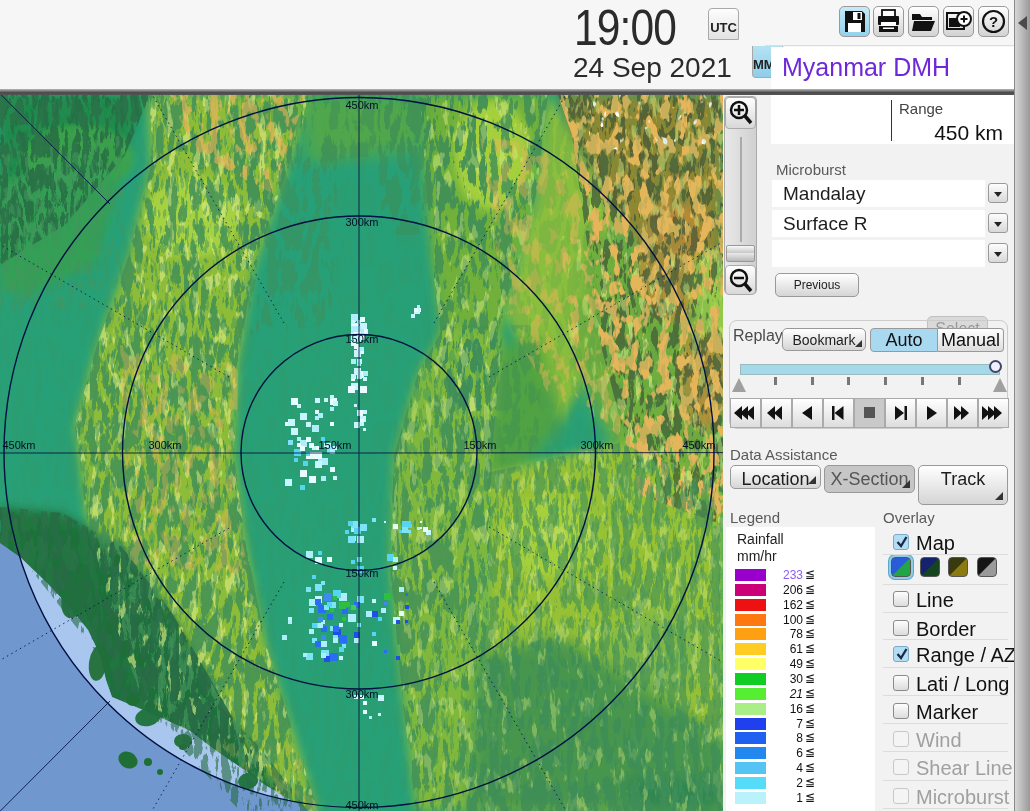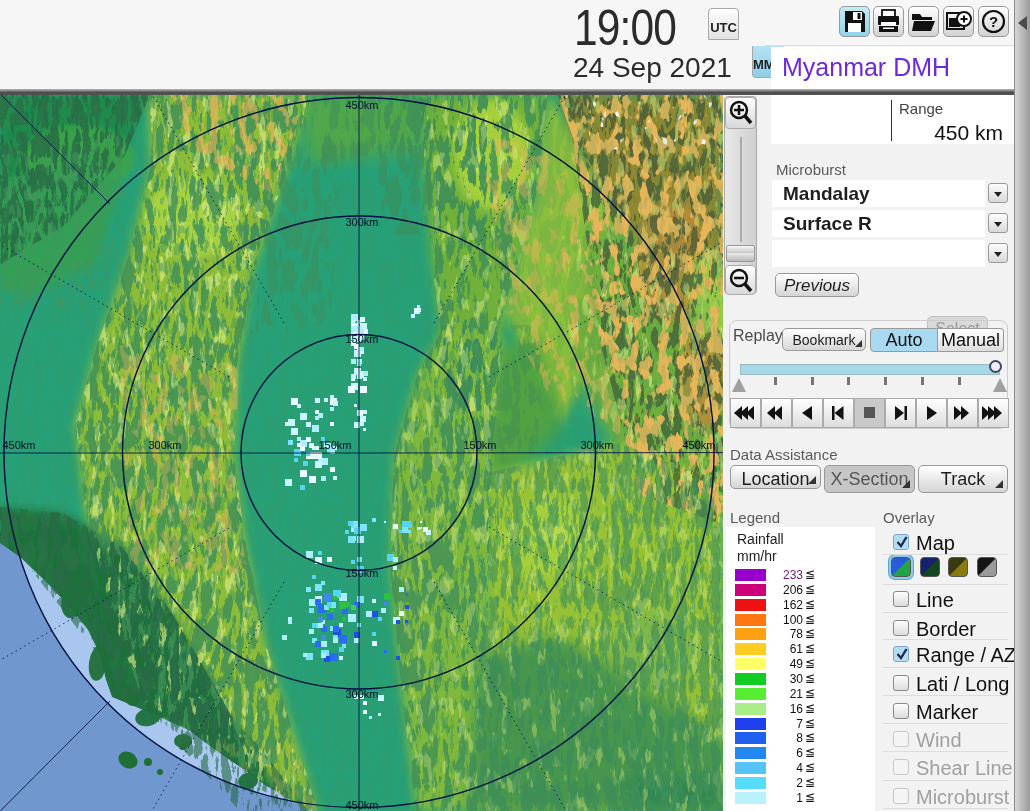--- a/index.html
+++ b/index.html
@@ -21,21 +21,21 @@
 #maparea { position:absolute; left:0; top:95px; width:723px; height:716px; overflow:hidden; }
 #panel { position:absolute; left:723px; top:95px; width:291px; height:716px; background:#f2f2f2; }
 #scroll { position:absolute; left:1014px; top:0; width:16px; height:811px; background:linear-gradient(90deg,#d6d6d6,#9a9a9a); border-left:1px solid #8a8a8a; }
 #scroll .arr { position:absolute; left:3px; top:16px; width:0; height:0; border-top:7px solid transparent; border-bottom:7px solid transparent; border-right:9px solid #4a4a4a; }
 
 #zoomctl { position:absolute; left:1px; top:1px; width:33px; height:198px; background:linear-gradient(90deg,#e8e8e8,#d0d0d0); border:1px solid #aaa; border-radius:4px; }
 .zbtn { position:absolute; left:0px; width:31px; height:32px; background:linear-gradient(#ffffff,#d8d8d8); border:1px solid #aaa; border-radius:4px; }
 
 .whitebox { position:absolute; background:#fff; }
 .plabel { position:absolute; font-size:15px; color:#5a5a5a; }
-.ddtext { position:absolute; font-size:19px; color:#1e1e1e;font-weight:bold; }
+.ddtext { position:absolute; font-size:19px; color:#1e1e1e; }
 .ddbtn { position:absolute; width:20px; height:20px; border:1px solid #999; border-radius:3px; background:linear-gradient(#fdfdfd,#d8d8d8); }
 .ddbtn:after { content:""; position:absolute; left:5px; top:8px; border-left:4px solid transparent; border-right:4px solid transparent; border-top:5px solid #222; }
 .btn { position:absolute; border:1px solid #999; border-radius:5px; background:linear-gradient(#ffffff,#d5d5d5); text-align:center; color:#1e1e1e; }
 .btn.pressed { background:#c6c6c6; color:#555; }
 .btn.disabled { background:#d9d9d9; border-color:#c0c0c0; color:#9a9a9a; }
 .cnr2 { position:absolute; right:4px; bottom:4px; width:0; height:0; border-left:8px solid transparent; border-bottom:8px solid #333; }
 .chk { position:absolute; width:16px; height:16px; border:1px solid #8a8a8a; border-radius:3px; background:linear-gradient(#fdfdfd,#dcdcdc); }
 .chk.on { background:#b4dcf2; border-color:#7aaac8; }
 .chk.dis { background:#f4f4f4; border-color:#c8c8c8; }
 .chk.on svg { position:absolute; left:0px; top:-1px; }
@@ -658,21 +658,21 @@
     <div style="position:absolute; left:168px; top:26px; width:112px; font-size:21px; color:#111; text-align:right;">450 km</div>
     <div class="plabel" style="left:53px; top:66px;">Microburst</div>
     <div class="whitebox" style="left:49px; top:85px; width:213px; height:27px;"></div>
     <div class="ddtext" style="left:60px; top:88px;">Mandalay</div>
     <div class="ddbtn" style="left:265px; top:88px;"></div>
     <div class="whitebox" style="left:49px; top:115px; width:213px; height:27px;"></div>
     <div class="ddtext" style="left:60px; top:118px;">Surface R</div>
     <div class="ddbtn" style="left:265px; top:118px;"></div>
     <div class="whitebox" style="left:49px; top:145px; width:213px; height:27px;"></div>
     <div class="ddbtn" style="left:265px; top:148px;"></div>
-    <div class="btn" style="left:52px; top:178px; width:84px; height:24px; font-size:17px; line-height:23px;font-style:italic;">Previous</div>
+    <div class="btn" style="left:52px; top:178px; width:84px; height:24px; font-size:12px; line-height:23px;">Previous</div>
     <div class="btn disabled" style="left:204px; top:178px; width:61px; height:24px; font-size:16px; line-height:23px;margin-top:43px;">Select</div>
 
     <div style="position:absolute; left:6px; top:225px; width:279px; height:109px; border:1px solid #ccc; border-radius:8px;"></div>
     <div style="position:absolute; left:10px; top:232px; font-size:16px; color:#4a4a4a;">Replay</div>
     <div class="btn" style="left:59px; top:233px; width:84px; height:23px; font-size:14px; line-height:22px;">Bookmark<div class="cnr2" style="border-bottom-width:7px; border-left-width:7px; right:3px; bottom:3px;"></div></div>
     <div style="position:absolute; left:147px; top:233px; width:68px; height:24px; background:#a9d9f0; border:1px solid #999; border-radius:4px 0 0 4px; text-align:center; font-size:18px; color:#111; line-height:23px;">Auto</div>
     <div style="position:absolute; left:215px; top:233px; width:66px; height:24px; background:linear-gradient(#fff,#ddd); border:1px solid #999; border-left:none; border-radius:0 4px 4px 0; text-align:center; font-size:18px; color:#111; line-height:23px;">Manual</div>
     <div style="position:absolute; left:17px; top:269px; width:260px; height:11px; background:#a5d9ea; border:1px solid #9bb;"></div>
     <div style="position:absolute; left:266px; top:265px; width:13px; height:13px; background:#eef; border:2px solid #446; border-radius:50%;"></div>
 
@@ -717,29 +717,29 @@
         </svg></div>
     <div style="position:absolute; left:254.5px; top:303px; width:31px; height:30px; border:1px solid #aaa; background:linear-gradient(#fff,#ddd); text-align:center;"><svg width="29" height="28" viewBox="0 0 29 28" fill="#111">
           <polygon points="3,7 11,14.0 3,21"></polygon>
           <polygon points="9,7 17,14.0 9,21"></polygon>
           <polygon points="15,7 23,14.0 15,21"></polygon>
         </svg></div>
 
     <div class="plabel" style="left:7px; top:351px;">Data Assistance</div>
     <div class="btn" style="left:7px; top:370px; width:91px; height:24px; font-size:18px; line-height:27px;">Location<div class="cnr2"></div></div>
     <div class="btn pressed" style="left:101px; top:370px; width:91px; height:28px; font-size:18px; line-height:27px;">X-Section<div class="cnr2"></div></div>
-    <div class="btn" style="left:195px; top:370px; width:90px; height:28px; font-size:18px; line-height:27px;">Track<div class="cnr2"></div></div>
+    <div class="btn" style="left:195px; top:370px; width:90px; height:40px; font-size:18px; line-height:27px;">Track<div class="cnr2"></div></div>
 
     <div class="plabel" style="left:7px; top:414px;">Legend</div>
     <div class="plabel" style="left:160px; top:414px;">Overlay</div>
     <div class="whitebox" style="left:3px; top:432px; width:149px; height:285px;"></div>
     <div style="position:absolute; left:14px; top:436px; font-size:14px; color:#222;">Rainfall</div>
     <div style="position:absolute; left:14px; top:453px; font-size:14px; color:#222;">mm/hr</div>
     <div style="position:absolute; left:12px; top:474.0px; width:31px; height:12px; background:#9900cc;"></div>
-    <div style="position:absolute; left:40px; top:473.0px; width:40px; font-size:12px; color:#701a75; text-align:right;">233</div>
+    <div style="position:absolute; left:40px; top:473.0px; width:40px; font-size:12px; color:#8b5cf6; text-align:right;">233</div>
     <div style="position:absolute; left:82px; top:472.0px; font-size:12px; color:#111;">≦</div>
     <div style="position:absolute; left:12px; top:488.9px; width:31px; height:12px; background:#cc0077;"></div>
     <div style="position:absolute; left:40px; top:487.9px; width:40px; font-size:12px; color:#111; text-align:right;">206</div>
     <div style="position:absolute; left:82px; top:486.9px; font-size:12px; color:#111;">≦</div>
     <div style="position:absolute; left:12px; top:503.7px; width:31px; height:12px; background:#ee1111;"></div>
     <div style="position:absolute; left:40px; top:502.7px; width:40px; font-size:12px; color:#111; text-align:right;">162</div>
     <div style="position:absolute; left:82px; top:501.7px; font-size:12px; color:#111;">≦</div>
     <div style="position:absolute; left:12px; top:518.5px; width:31px; height:12px; background:#ff7711;"></div>
     <div style="position:absolute; left:40px; top:517.5px; width:40px; font-size:12px; color:#111; text-align:right;">100</div>
     <div style="position:absolute; left:82px; top:516.5px; font-size:12px; color:#111;">≦</div>
@@ -749,21 +749,21 @@
     <div style="position:absolute; left:12px; top:548.2px; width:31px; height:12px; background:#ffcc22;"></div>
     <div style="position:absolute; left:40px; top:547.2px; width:40px; font-size:12px; color:#111; text-align:right;">61</div>
     <div style="position:absolute; left:82px; top:546.2px; font-size:12px; color:#111;">≦</div>
     <div style="position:absolute; left:12px; top:563.1px; width:31px; height:12px; background:#ffff66;"></div>
     <div style="position:absolute; left:40px; top:562.1px; width:40px; font-size:12px; color:#111; text-align:right;">49</div>
     <div style="position:absolute; left:82px; top:561.1px; font-size:12px; color:#111;">≦</div>
     <div style="position:absolute; left:12px; top:578.0px; width:31px; height:12px; background:#11cc22;"></div>
     <div style="position:absolute; left:40px; top:577.0px; width:40px; font-size:12px; color:#111; text-align:right;">30</div>
     <div style="position:absolute; left:82px; top:576.0px; font-size:12px; color:#111;">≦</div>
     <div style="position:absolute; left:12px; top:592.8px; width:31px; height:12px; background:#55ee33;"></div>
-    <div style="position:absolute; left:40px; top:591.8px; width:40px; font-size:12px; color:#111; text-align:right;">21</div>
+    <div style="position:absolute; left:40px; top:591.8px; width:40px; font-size:12px; color:#111; text-align:right;font-style:italic;">21</div>
     <div style="position:absolute; left:82px; top:590.8px; font-size:12px; color:#111;">≦</div>
     <div style="position:absolute; left:12px; top:607.6px; width:31px; height:12px; background:#aaee88;"></div>
     <div style="position:absolute; left:40px; top:606.6px; width:40px; font-size:12px; color:#111; text-align:right;">16</div>
     <div style="position:absolute; left:82px; top:605.6px; font-size:12px; color:#111;">≦</div>
     <div style="position:absolute; left:12px; top:622.5px; width:31px; height:12px; background:#2040f0;"></div>
     <div style="position:absolute; left:40px; top:621.5px; width:40px; font-size:12px; color:#111; text-align:right;">7</div>
     <div style="position:absolute; left:82px; top:620.5px; font-size:12px; color:#111;">≦</div>
     <div style="position:absolute; left:12px; top:637.4px; width:31px; height:12px; background:#2060f0;"></div>
     <div style="position:absolute; left:40px; top:636.4px; width:40px; font-size:12px; color:#111; text-align:right;">8</div>
     <div style="position:absolute; left:82px; top:635.4px; font-size:12px; color:#111;">≦</div>

